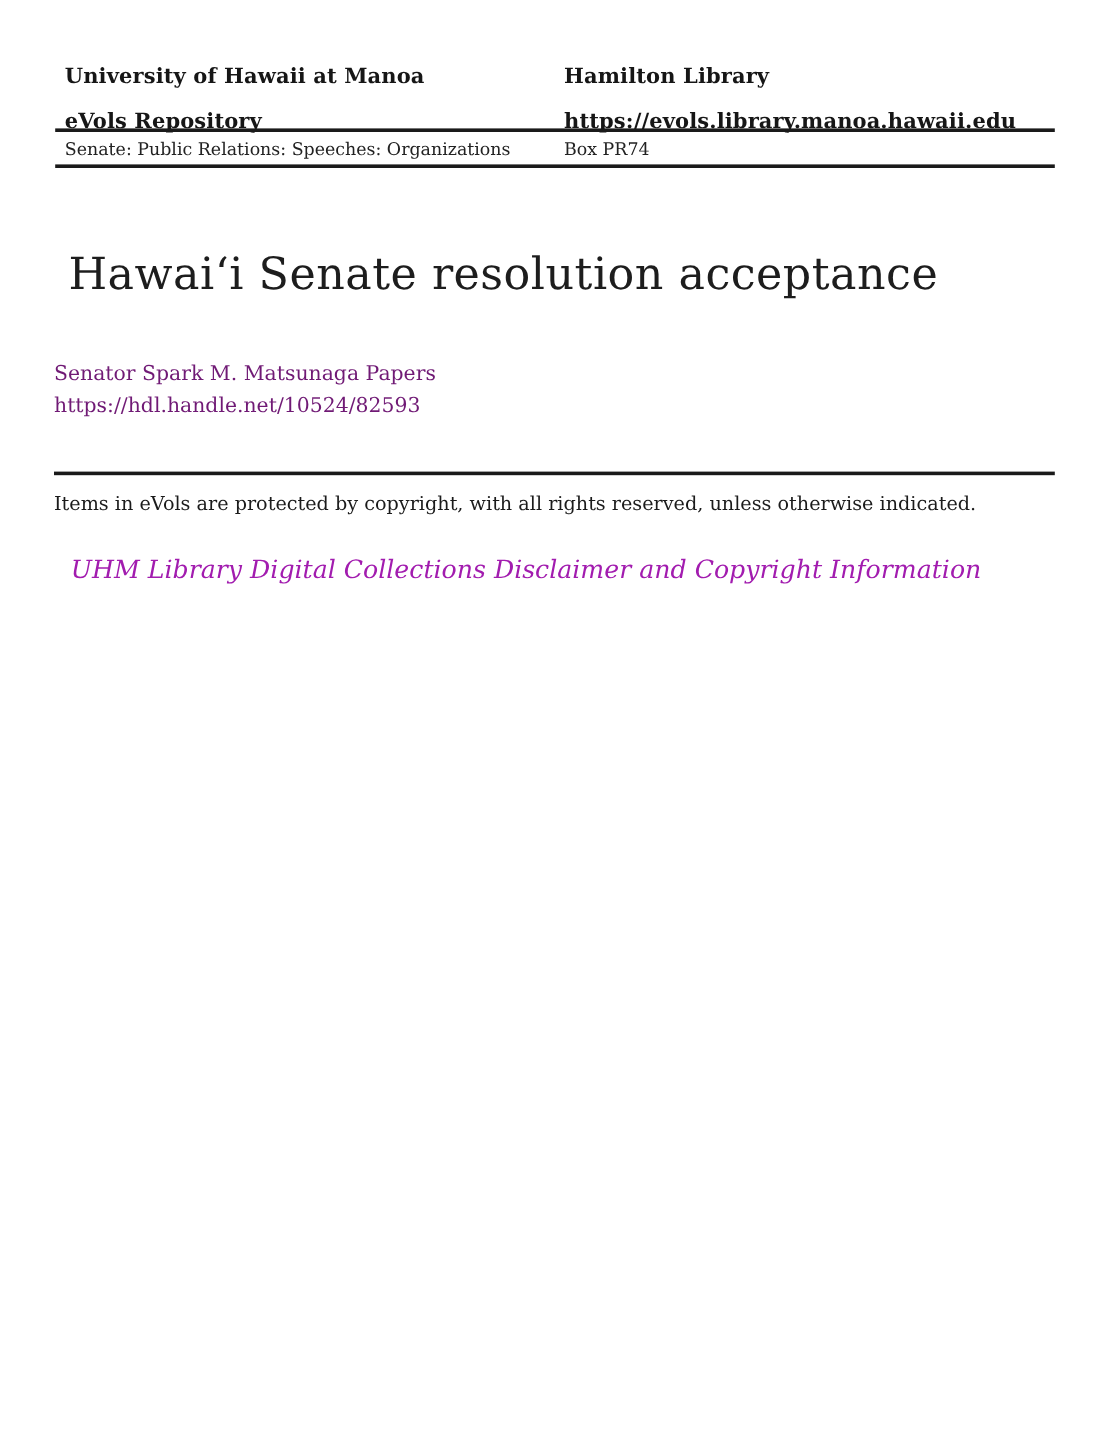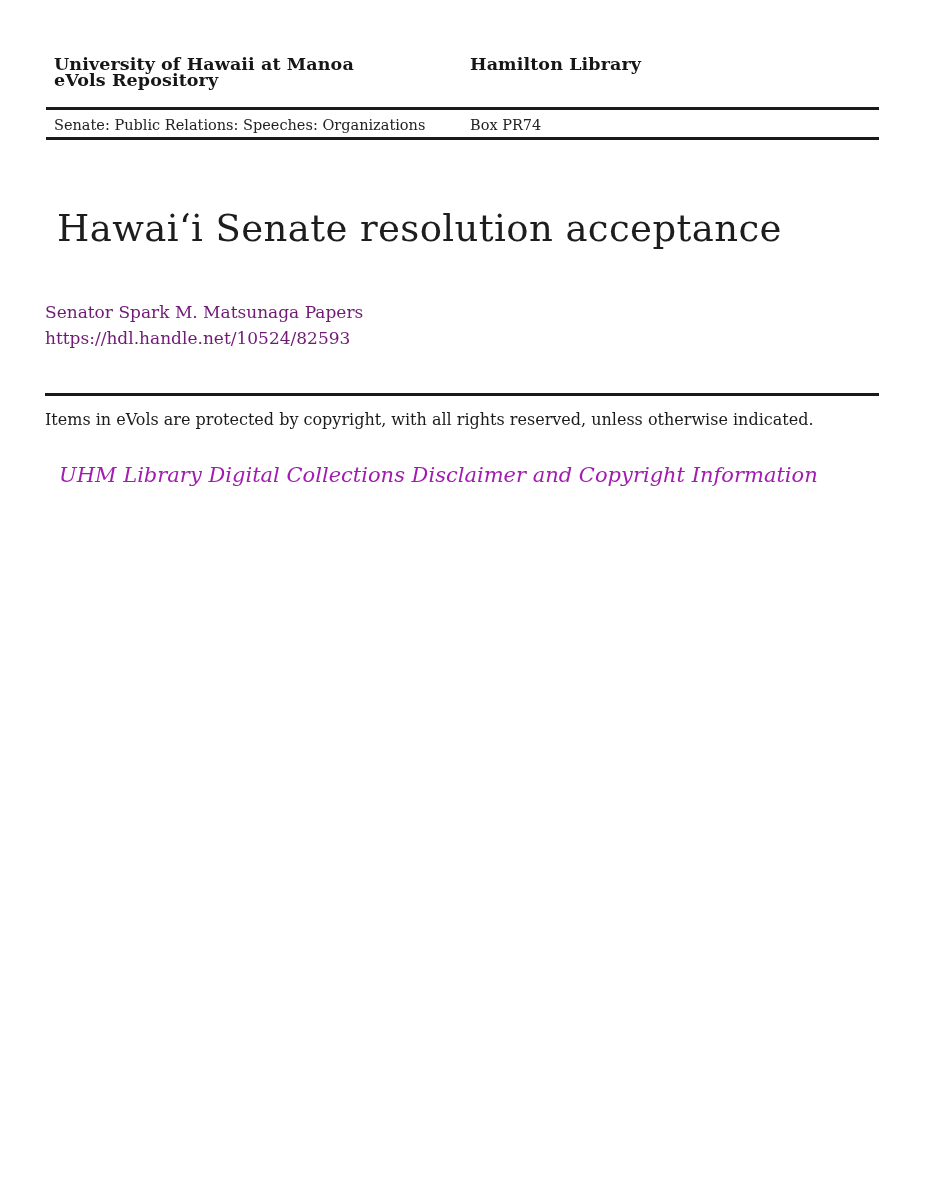--- a/index.html
+++ b/index.html
@@ -22,21 +22,21 @@
   .hdr {
     font-size: 17.5px;
     line-height: 24px;
     font-weight: bold;
     color: #161616;
     letter-spacing: 0.1px;
   }
   .hdr-l { left: 54px; }
   .hdr-r { left: 470px; }
   .row1 { top: 52px; }
-  .row2 { top: 68px; }
+  .row2 { top: 90px; }
 
   .crumb {
     font-size: 14.5px;
     line-height: 20px;
     color: #222222;
     top: 115px;
   }
 
   .rule {
     background: #1a1a1a;
@@ -86,20 +86,21 @@
 <body>
 
 <div class="page">
 
   <div class="abs hdr hdr-l row1">University of Hawaii at Manoa</div>
 
   <div class="abs hdr hdr-r row1">Hamilton Library</div>
 
   <div class="abs hdr hdr-l row2">eVols Repository</div>
 
+  <div class="abs hdr hdr-r row2">https://evols.library.manoa.hawaii.edu</div>
 
   <div class="abs rule rule-1"></div>
 
   <div class="abs crumb hdr-l">Senate: Public Relations: Speeches: Organizations</div>
 
   <div class="abs crumb hdr-r">Box PR74</div>
 
   <div class="abs rule rule-2"></div>
 
   <h1 class="abs doc-title">Hawaiʻi Senate resolution acceptance</h1>

